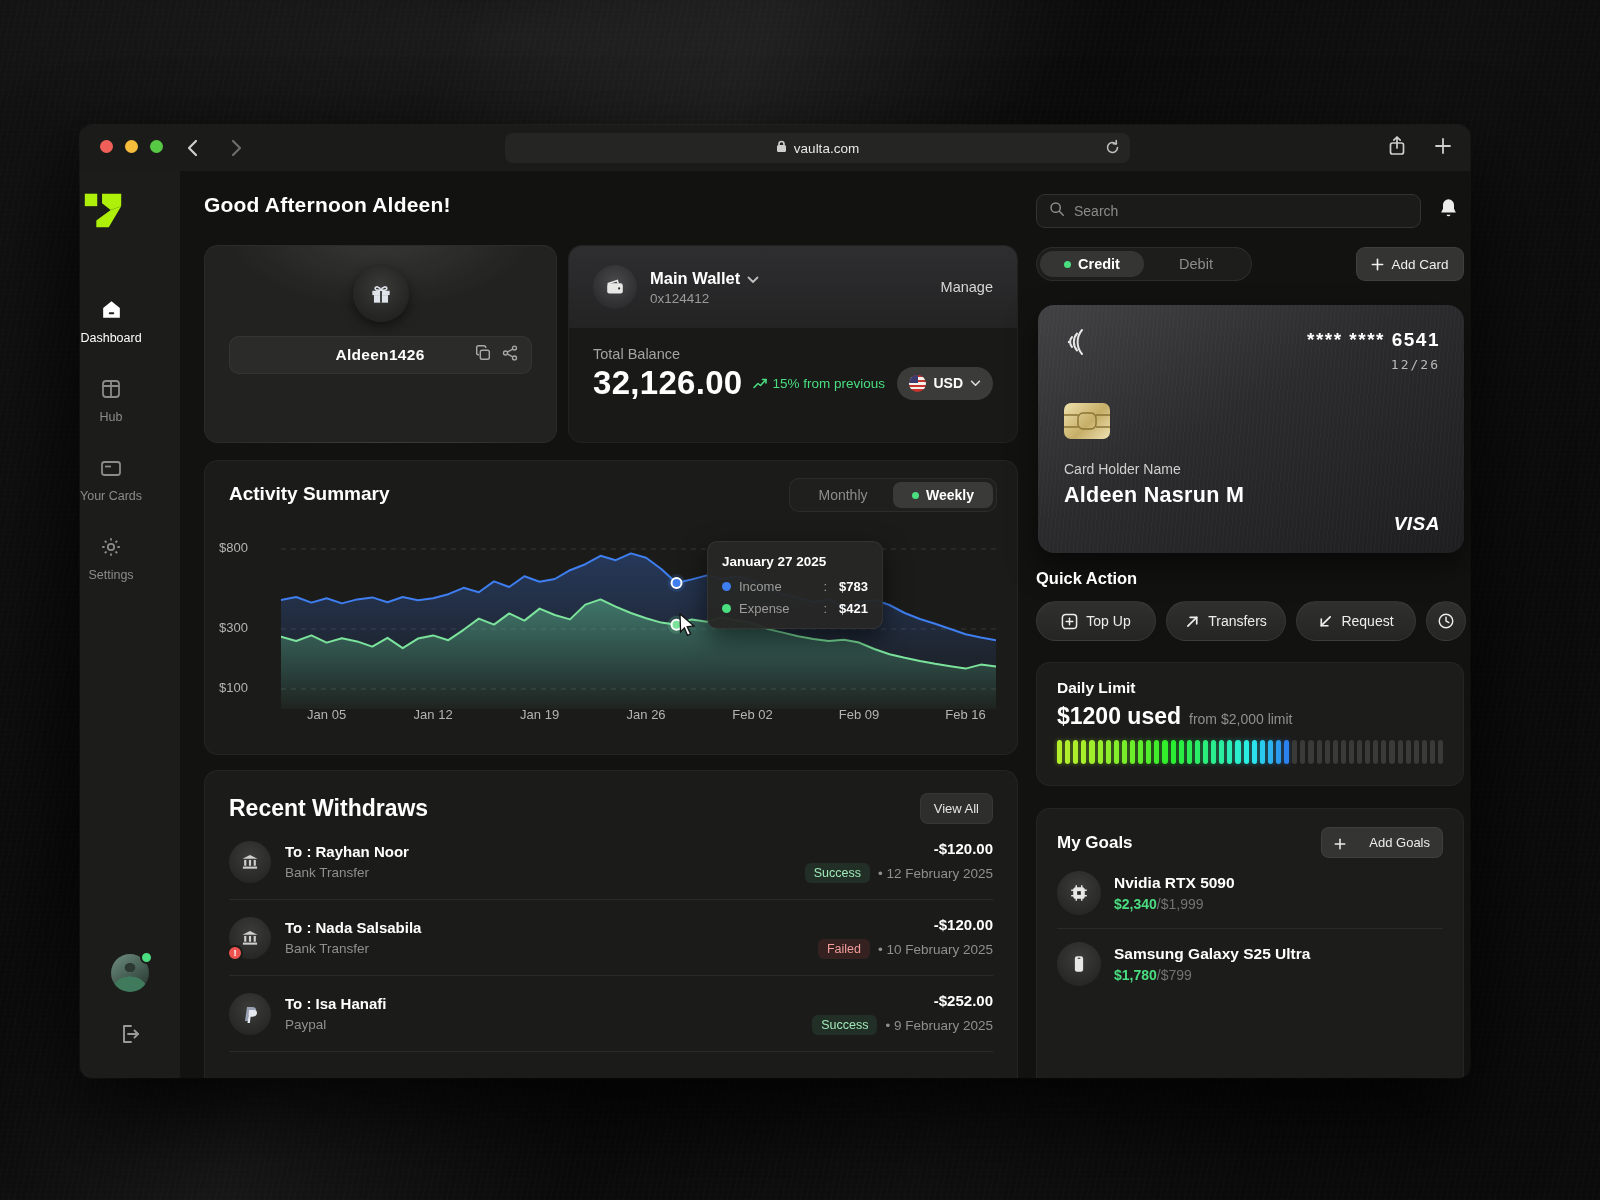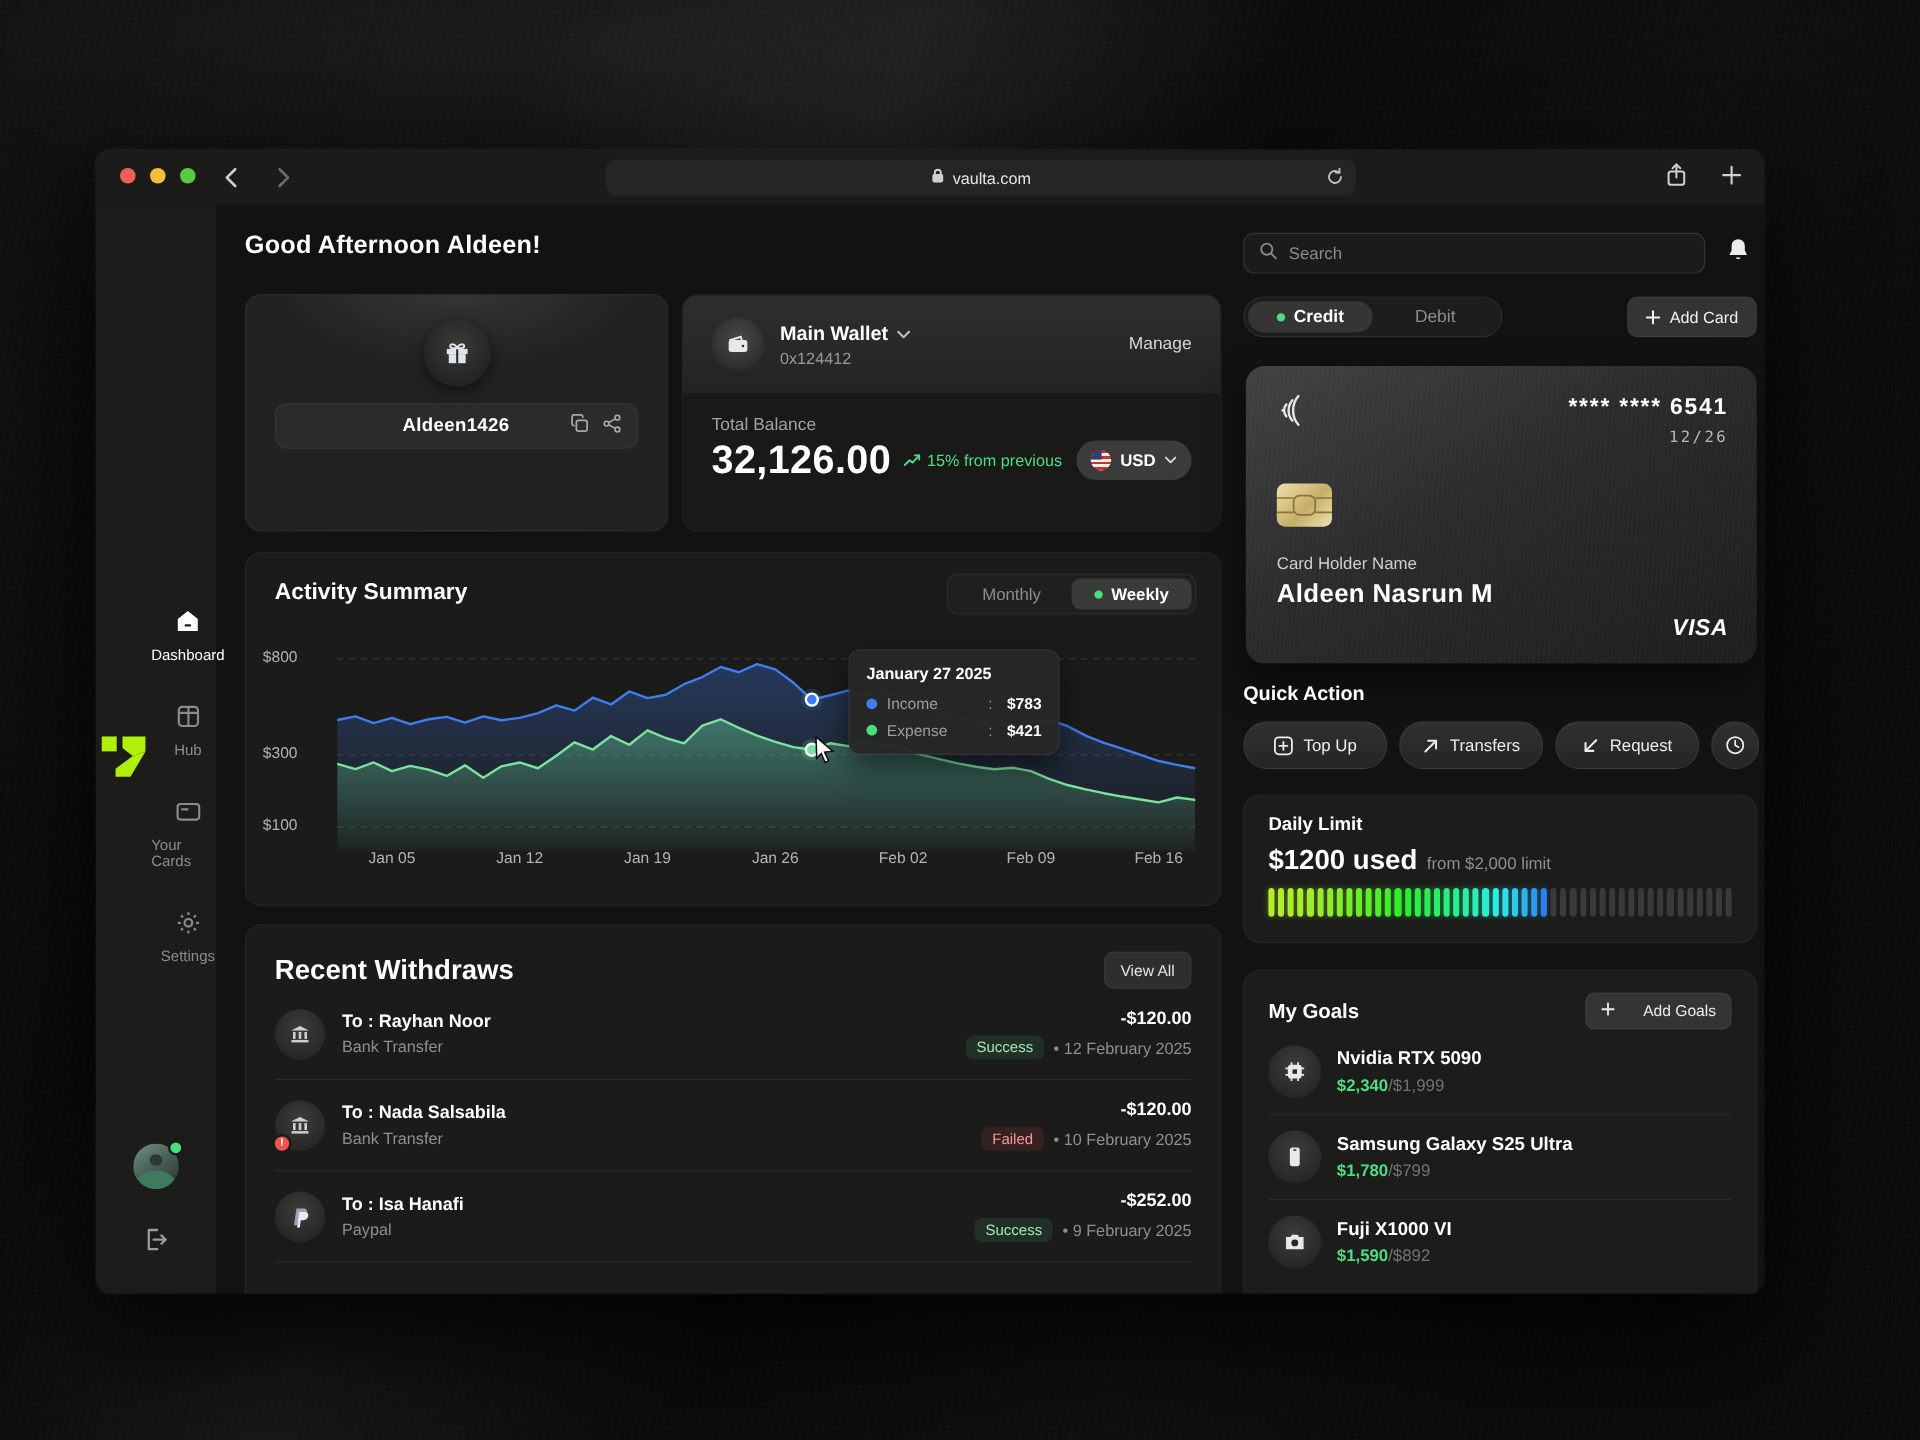--- a/index.html
+++ b/index.html
@@ -18,21 +18,21 @@
   .chrome{ position:relative; height:46px; background:#1b1b1a; }
   .traffic{ position:absolute; top:15px; left:20px; display:flex; gap:12px; }
   .dot{ width:13px; height:13px; border-radius:50%; }
   .nav-arrow{ position:absolute; top:12px; width:22px; height:22px; display:flex; align-items:center; justify-content:center; }
   .urlbar{ position:absolute; left:425px; top:8px; width:625px; height:30px; background:#252524; border-radius:8px;
     display:flex; align-items:center; justify-content:center; gap:7px; color:#e6e6e6; font-size:13.5px; }
   .urlbar .refresh{ position:absolute; right:9px; top:6px; }
   .chrome-right{ position:absolute; right:18px; top:10px; display:flex; gap:28px; align-items:center; }
   
   .app{ position:absolute; left:0; top:46px; right:0; bottom:0; background:#121211; }
-  .sidebar{ position:absolute; left:0; top:0; width:100px; height:100%; background:#1c1c1b; display:flex; flex-direction:row; align-items:center; }
+  .sidebar{ position:absolute; left:0; top:0; width:100px; height:100%; background:#1c1c1b; display:flex; flex-direction:column; align-items:flex-start; }
   .logo{ margin-top:16px; }
   .nav{ margin-top:60px; display:flex; flex-direction:column; gap:32px; align-items:center; }
   .nav-item{ display:flex; flex-direction:column; align-items:center; gap:6px; color:#8b8b89; font-size:12.5px; cursor:pointer; }
   .nav-item.active{ color:#fff; }
   .side-bottom{ position:absolute; bottom:28px; left:0; width:100%; display:flex; flex-direction:column; align-items:center; gap:30px; }
   .avatar{ position:relative; width:38px; height:38px; border-radius:50%;
     background: radial-gradient(14px 12px at 50% 36%, #2c3a33 0 38%, transparent 40%),
                 radial-gradient(26px 18px at 50% 88%, #3f7a5c 0 60%, transparent 62%),
                 linear-gradient(145deg,#6e8f80,#22302a); }
   .presence{ position:absolute; top:-3px; right:-4px; width:13px; height:13px; border-radius:50%; background:#4ade80; border:2px solid #1c1c1b; }
@@ -139,21 +139,21 @@
   .dl-title{ color:#fff; font-size:15.5px; font-weight:600; }
   .dl-row{ margin-top:6px; display:flex; align-items:baseline; gap:8px; }
   .dl-used{ color:#fff; font-size:23px; font-weight:800; }
   .dl-note{ color:#8f8f8d; font-size:14px; }
   .dl-segments{ margin-top:10px; display:flex; gap:3px; height:24px; }
   .dl-seg{ flex:1; border-radius:3px; }
   
   .goals{ left:956px; top:637px; width:428px; height:330px; background:#1c1c1b; padding:18px 20px 0; }
   .goal-head{ display:flex; align-items:center; justify-content:space-between; }
   .goal-title{ color:#fff; font-size:17px; font-weight:700; }
-  .addgoals{ background:#343433; border:1px solid rgba(255,255,255,.06); border-radius:8px; color:#ececea; font-size:13px; padding:7px 12px; display:flex; align-items:flex-start; gap:23px; cursor:pointer; }
+  .addgoals{ background:#343433; border:1px solid rgba(255,255,255,.06); border-radius:8px; color:#ececea; font-size:13px; padding:7px 12px; display:flex; align-items:flex-end; gap:23px; cursor:pointer; }
   .goal-row{ display:flex; align-items:center; gap:13px; padding:13px 0; border-bottom:1px solid #2a2a29; }
   .goal-row:last-child{ border-bottom:none; }
   .goal-ic{ width:44px; height:44px; border-radius:50%; background:radial-gradient(circle at 50% 38%, #3c3c3b, #272726 75%); display:flex; align-items:center; justify-content:center; flex:none; }
   .goal-name{ color:#fff; font-size:15.5px; font-weight:700; }
   .goal-amts{ margin-top:4px; font-size:14px; }
   .goal-saved{ color:#4ade80; font-weight:700; }
   .goal-target{ color:#737373; }
 </style>
 </head>
 <body>
@@ -663,31 +663,17 @@
                 <rect x="10.5" y="5.2" width="3" height="1.2" rx=".6" fill="#272726"></rect>
               </svg>
           </span>
           <div>
             <div class="goal-name">Samsung Galaxy S25 Ultra</div>
             <div class="goal-amts">
               <span class="goal-saved">$1,780</span><span class="goal-target">/$799</span>
             </div>
           </div>
         </div>
-        <div class="goal-row">
-          <span class="goal-ic">
-            <svg width="22" height="22" viewBox="0 0 24 24">
-                <path d="M4 7.5h4l1.5-2h5L16 7.5h4v11H4Z" fill="#e8e8e6"></path>
-                <circle cx="12" cy="12.8" r="3.1" fill="#272726"></circle>
-              </svg>
-          </span>
-          <div>
-            <div class="goal-name">Fuji X1000 VI</div>
-            <div class="goal-amts">
-              <span class="goal-saved">$1,590</span><span class="goal-target">/$892</span>
-            </div>
-          </div>
-        </div>
       </section>
 
     </div>
   </div>
 </div>
 
 </body></html>

